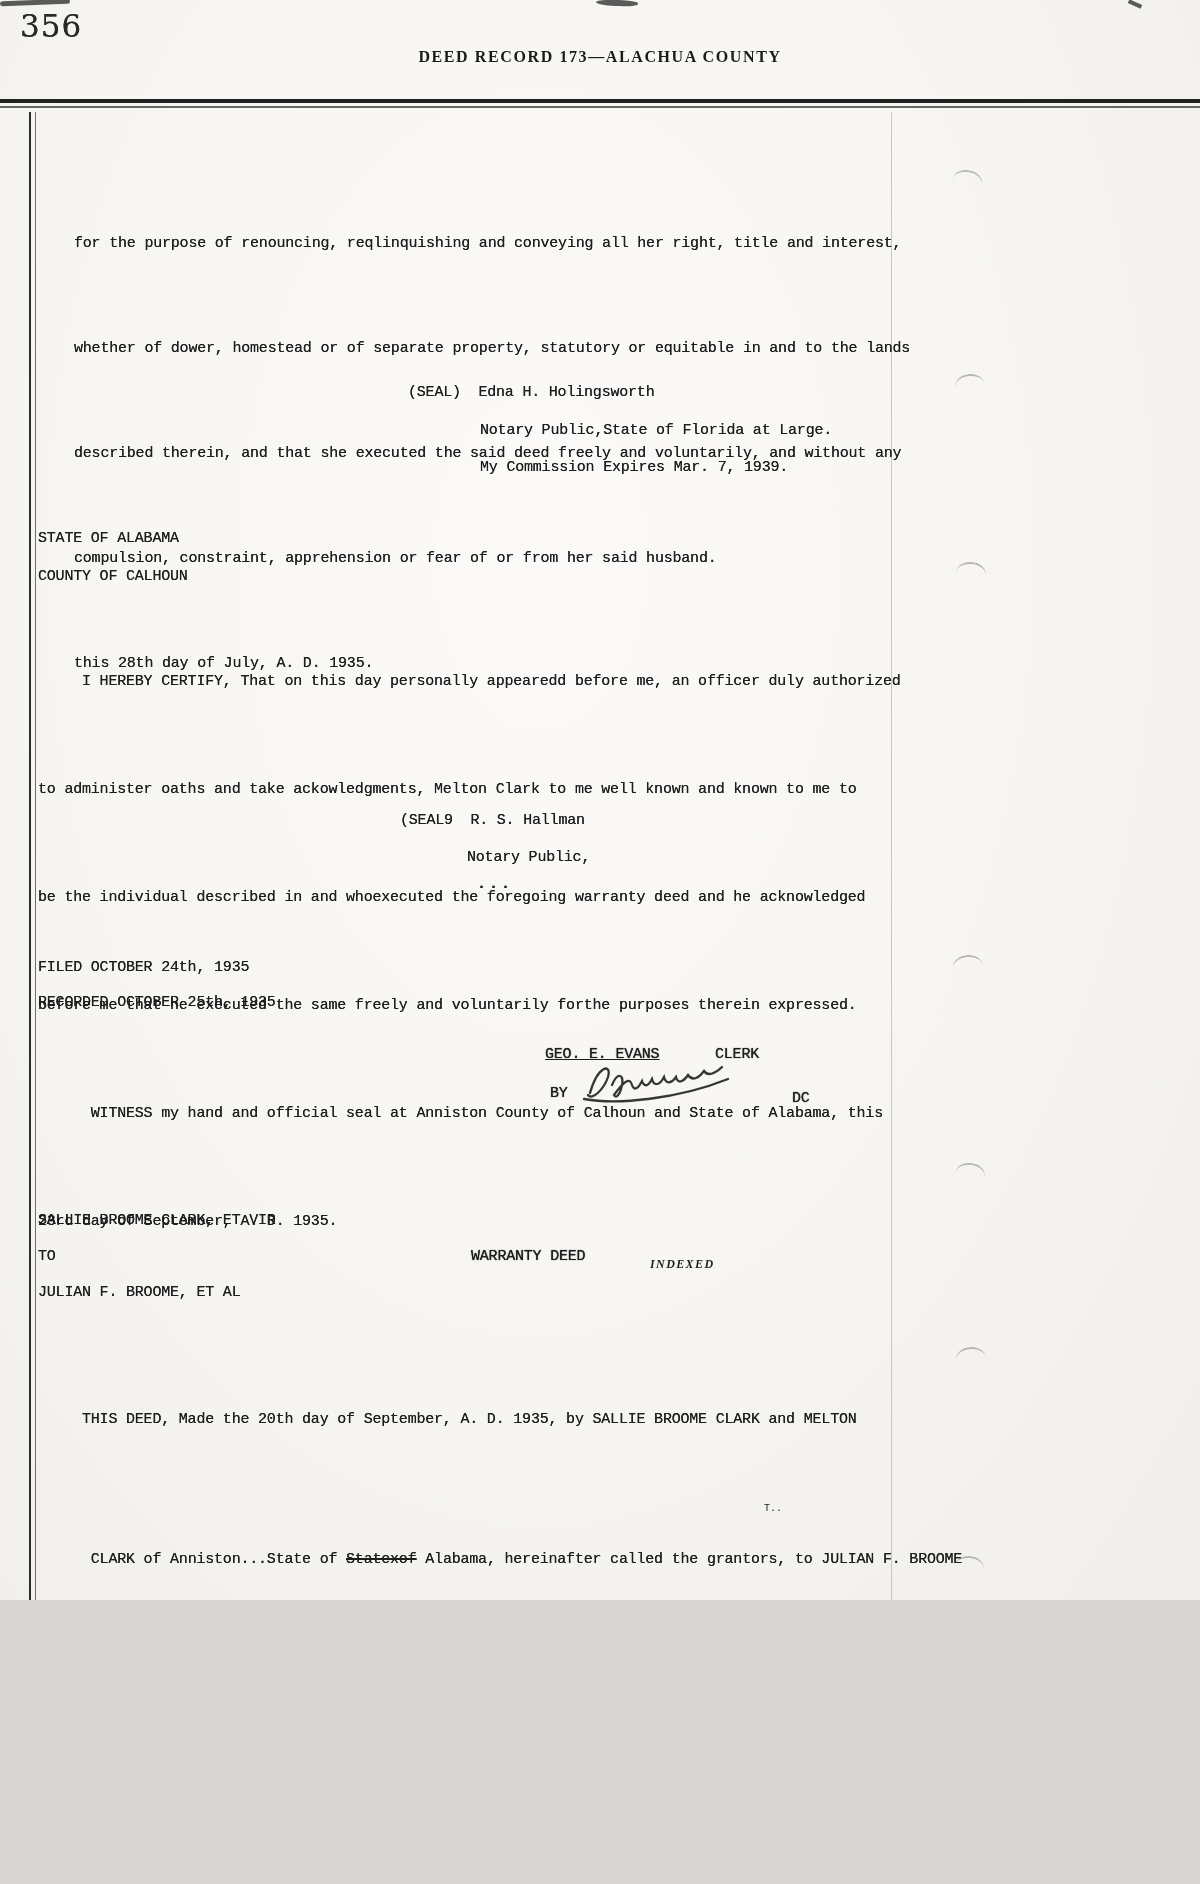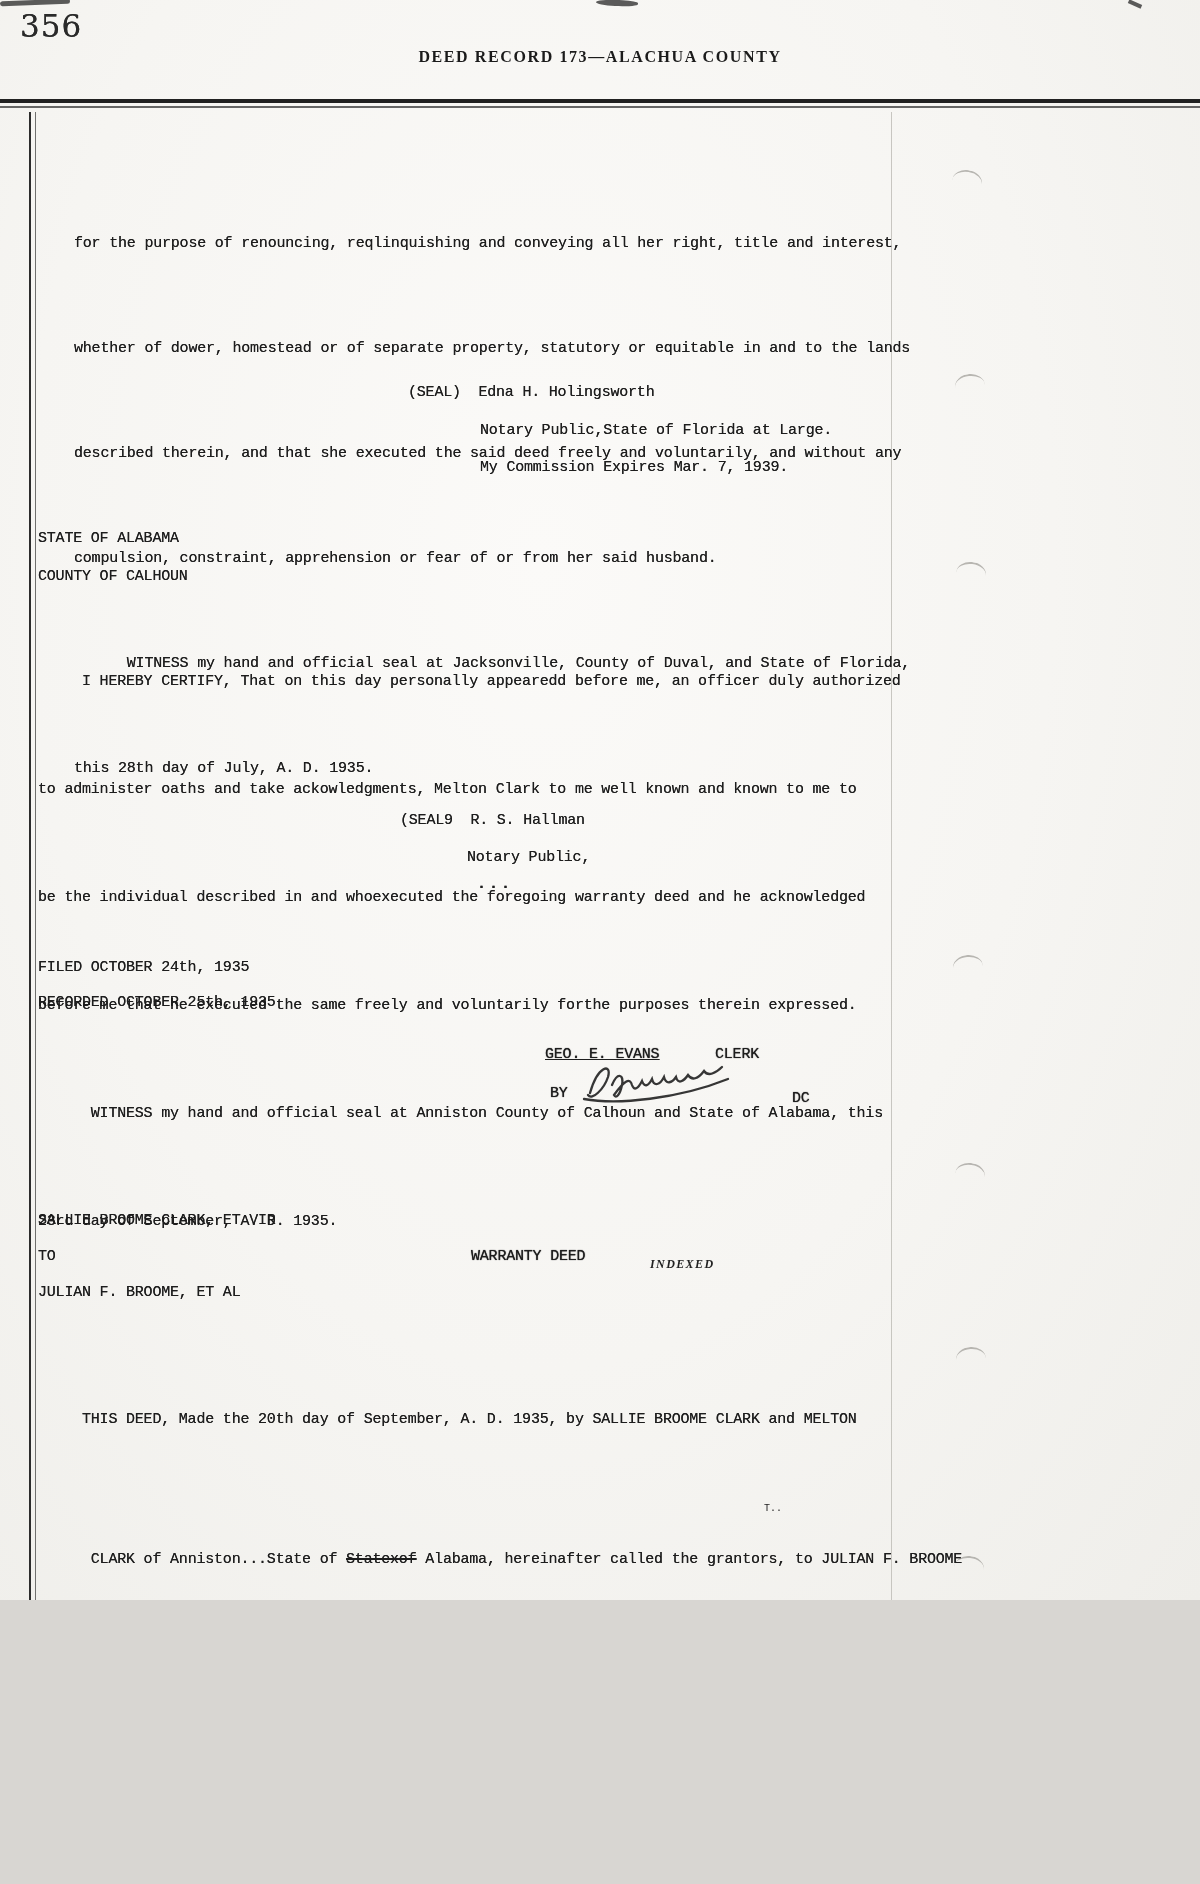--- a/index.html
+++ b/index.html
@@ -94,21 +94,20 @@
   <div class="binder-arc" style="left:953px;top:955px;transform:rotate(-5deg);"></div>
   <div class="binder-arc" style="left:955px;top:1163px;transform:rotate(8deg);"></div>
   <div class="binder-arc" style="left:956px;top:1347px;transform:rotate(-4deg);"></div>
   <div class="binder-arc" style="left:954px;top:1556px;transform:rotate(6deg);"></div>
 
   <div class="tw para" style="left:38px;top:156px;margin-left:36px;">
     <div>for the purpose of renouncing, reqlinquishing and conveying all her right, title and interest,</div>
     <div>whether of dower, homestead or of separate property, statutory or equitable in and to the lands</div>
     <div>described therein, and that she executed the said deed freely and voluntarily, and without any</div>
     <div>compulsion, constraint, apprehension or fear of or from her said husband.</div>
-    <div>      WITNESS my hand and official seal at Jacksonville, County of Duval, and State of Florida,</div>
     <div>this 28th day of July, A. D. 1935.</div>
   </div>
 
   <div class="tw" style="left:408px;top:384px;">(SEAL)  Edna H. Holingsworth</div>
   <div class="tw" style="left:480px;top:422px;">Notary Public,State of Florida at Large.</div>
   <div class="tw" style="left:480px;top:459px;">My Commission Expires Mar. 7, 1939.</div>
 
   <div class="tw" style="left:38px;top:530px;">STATE OF ALABAMA</div>
   <div class="tw" style="left:38px;top:568px;">COUNTY OF CALHOUN</div>
 

